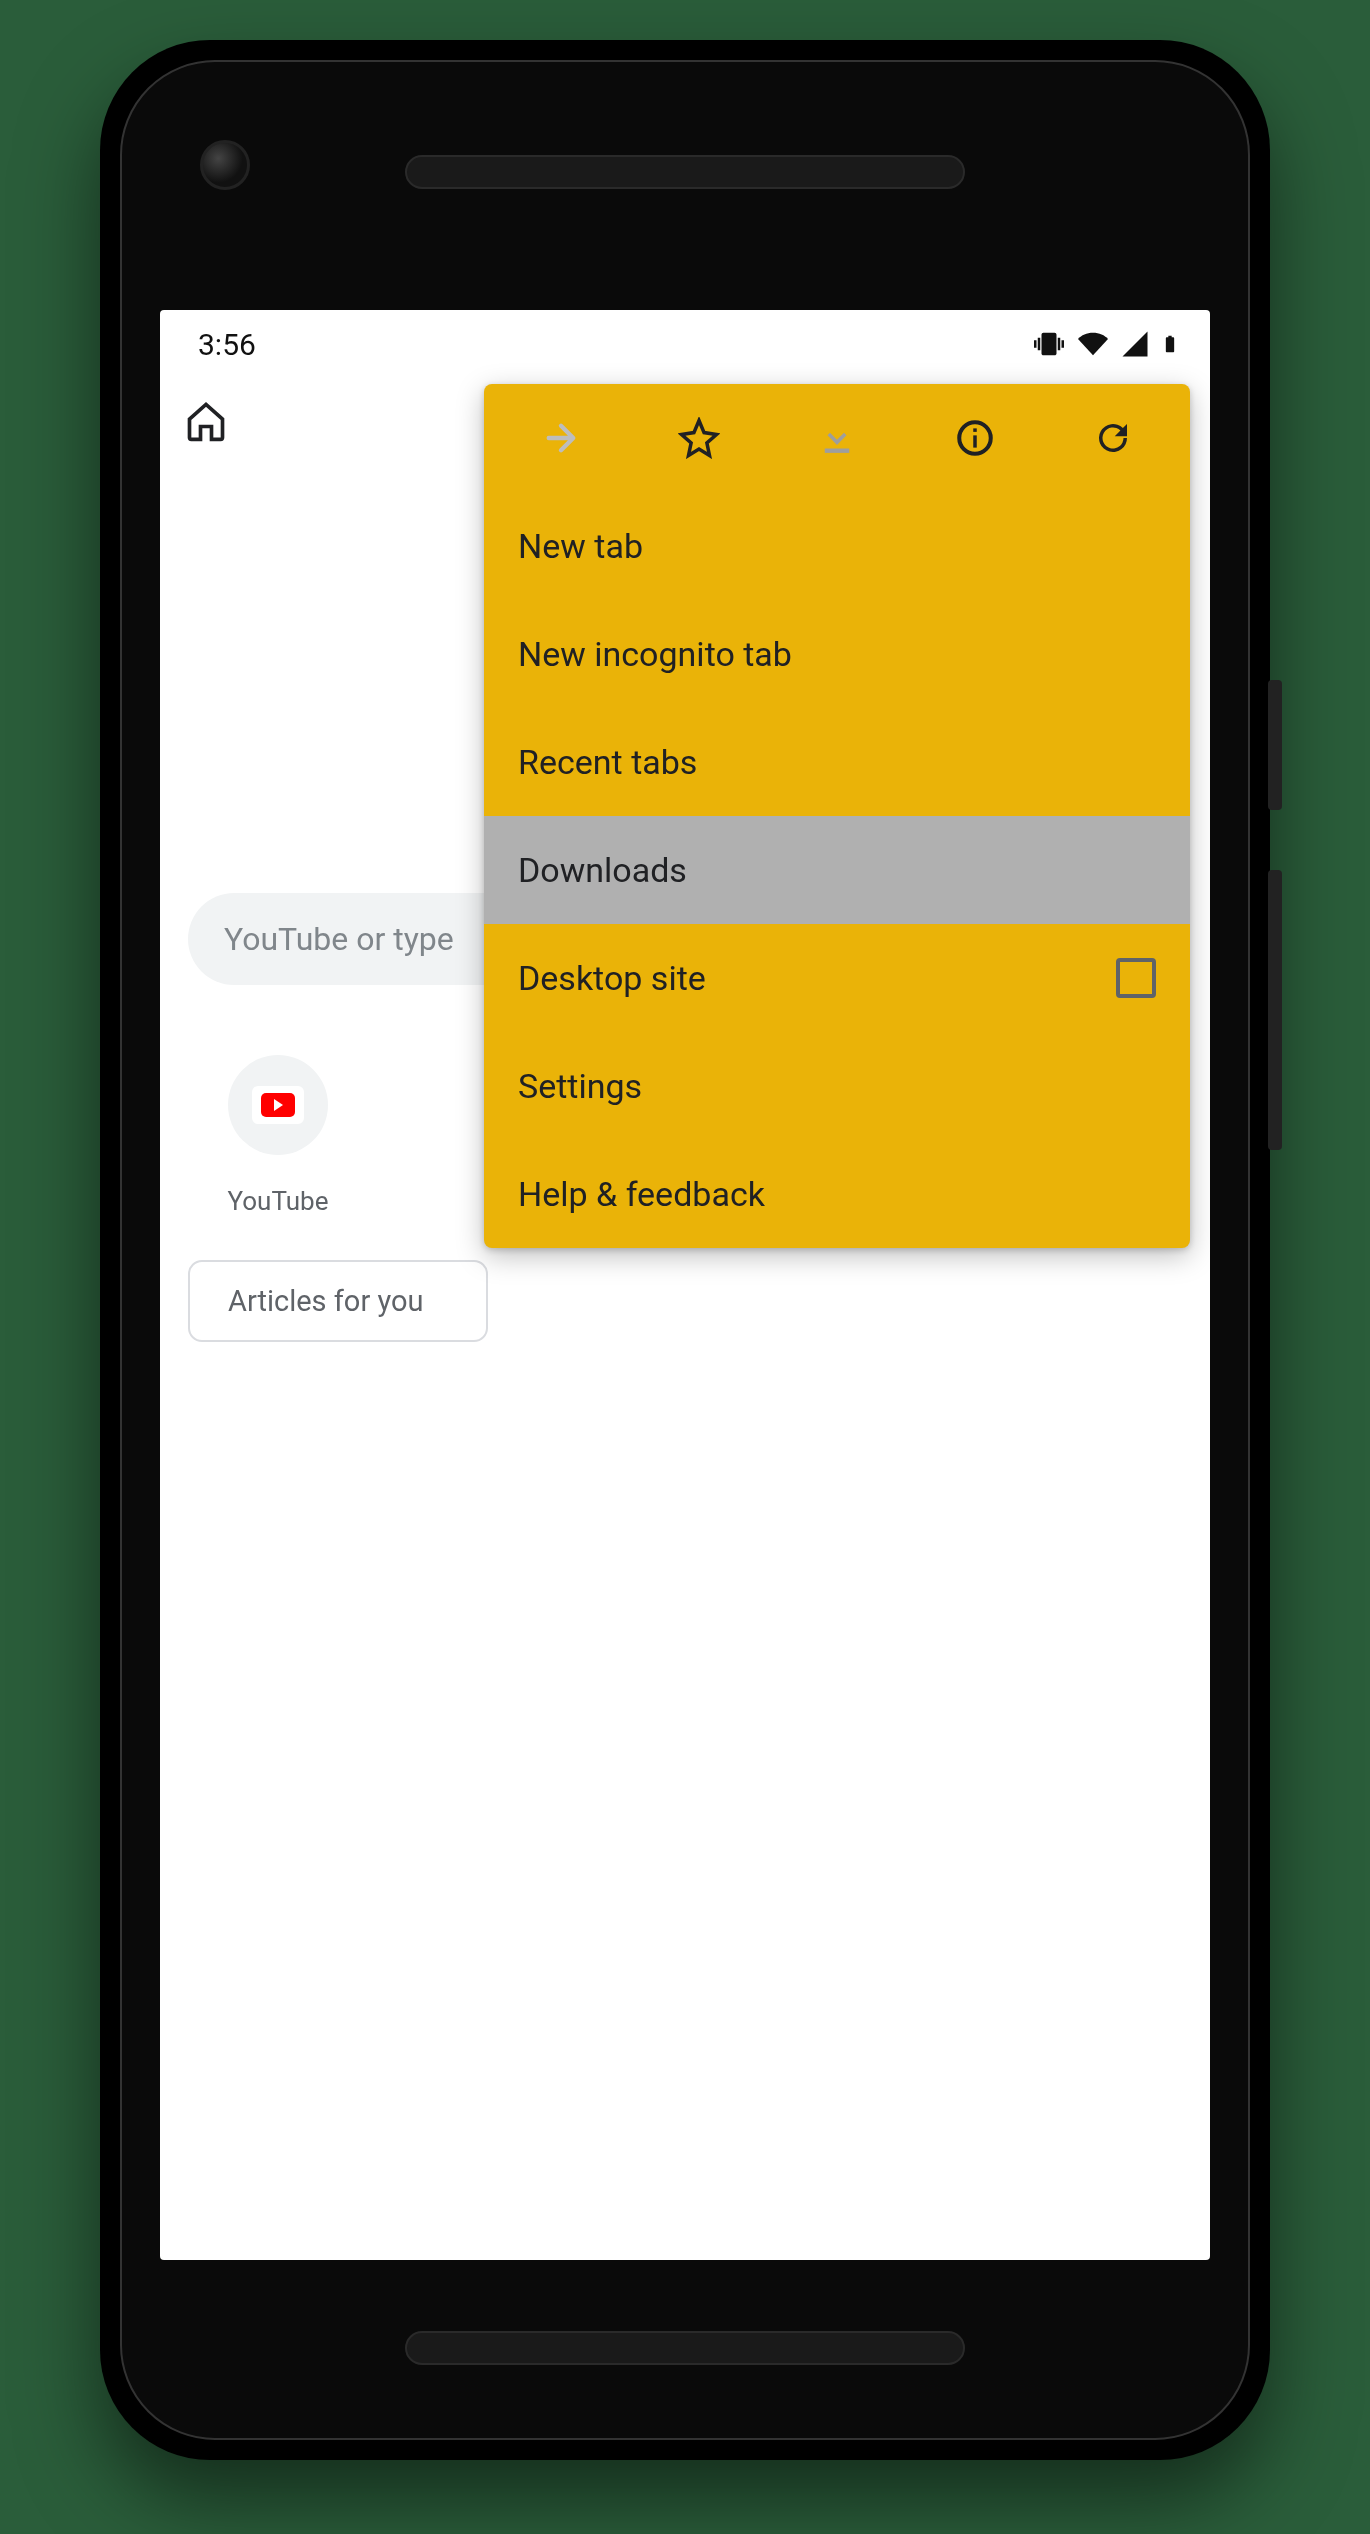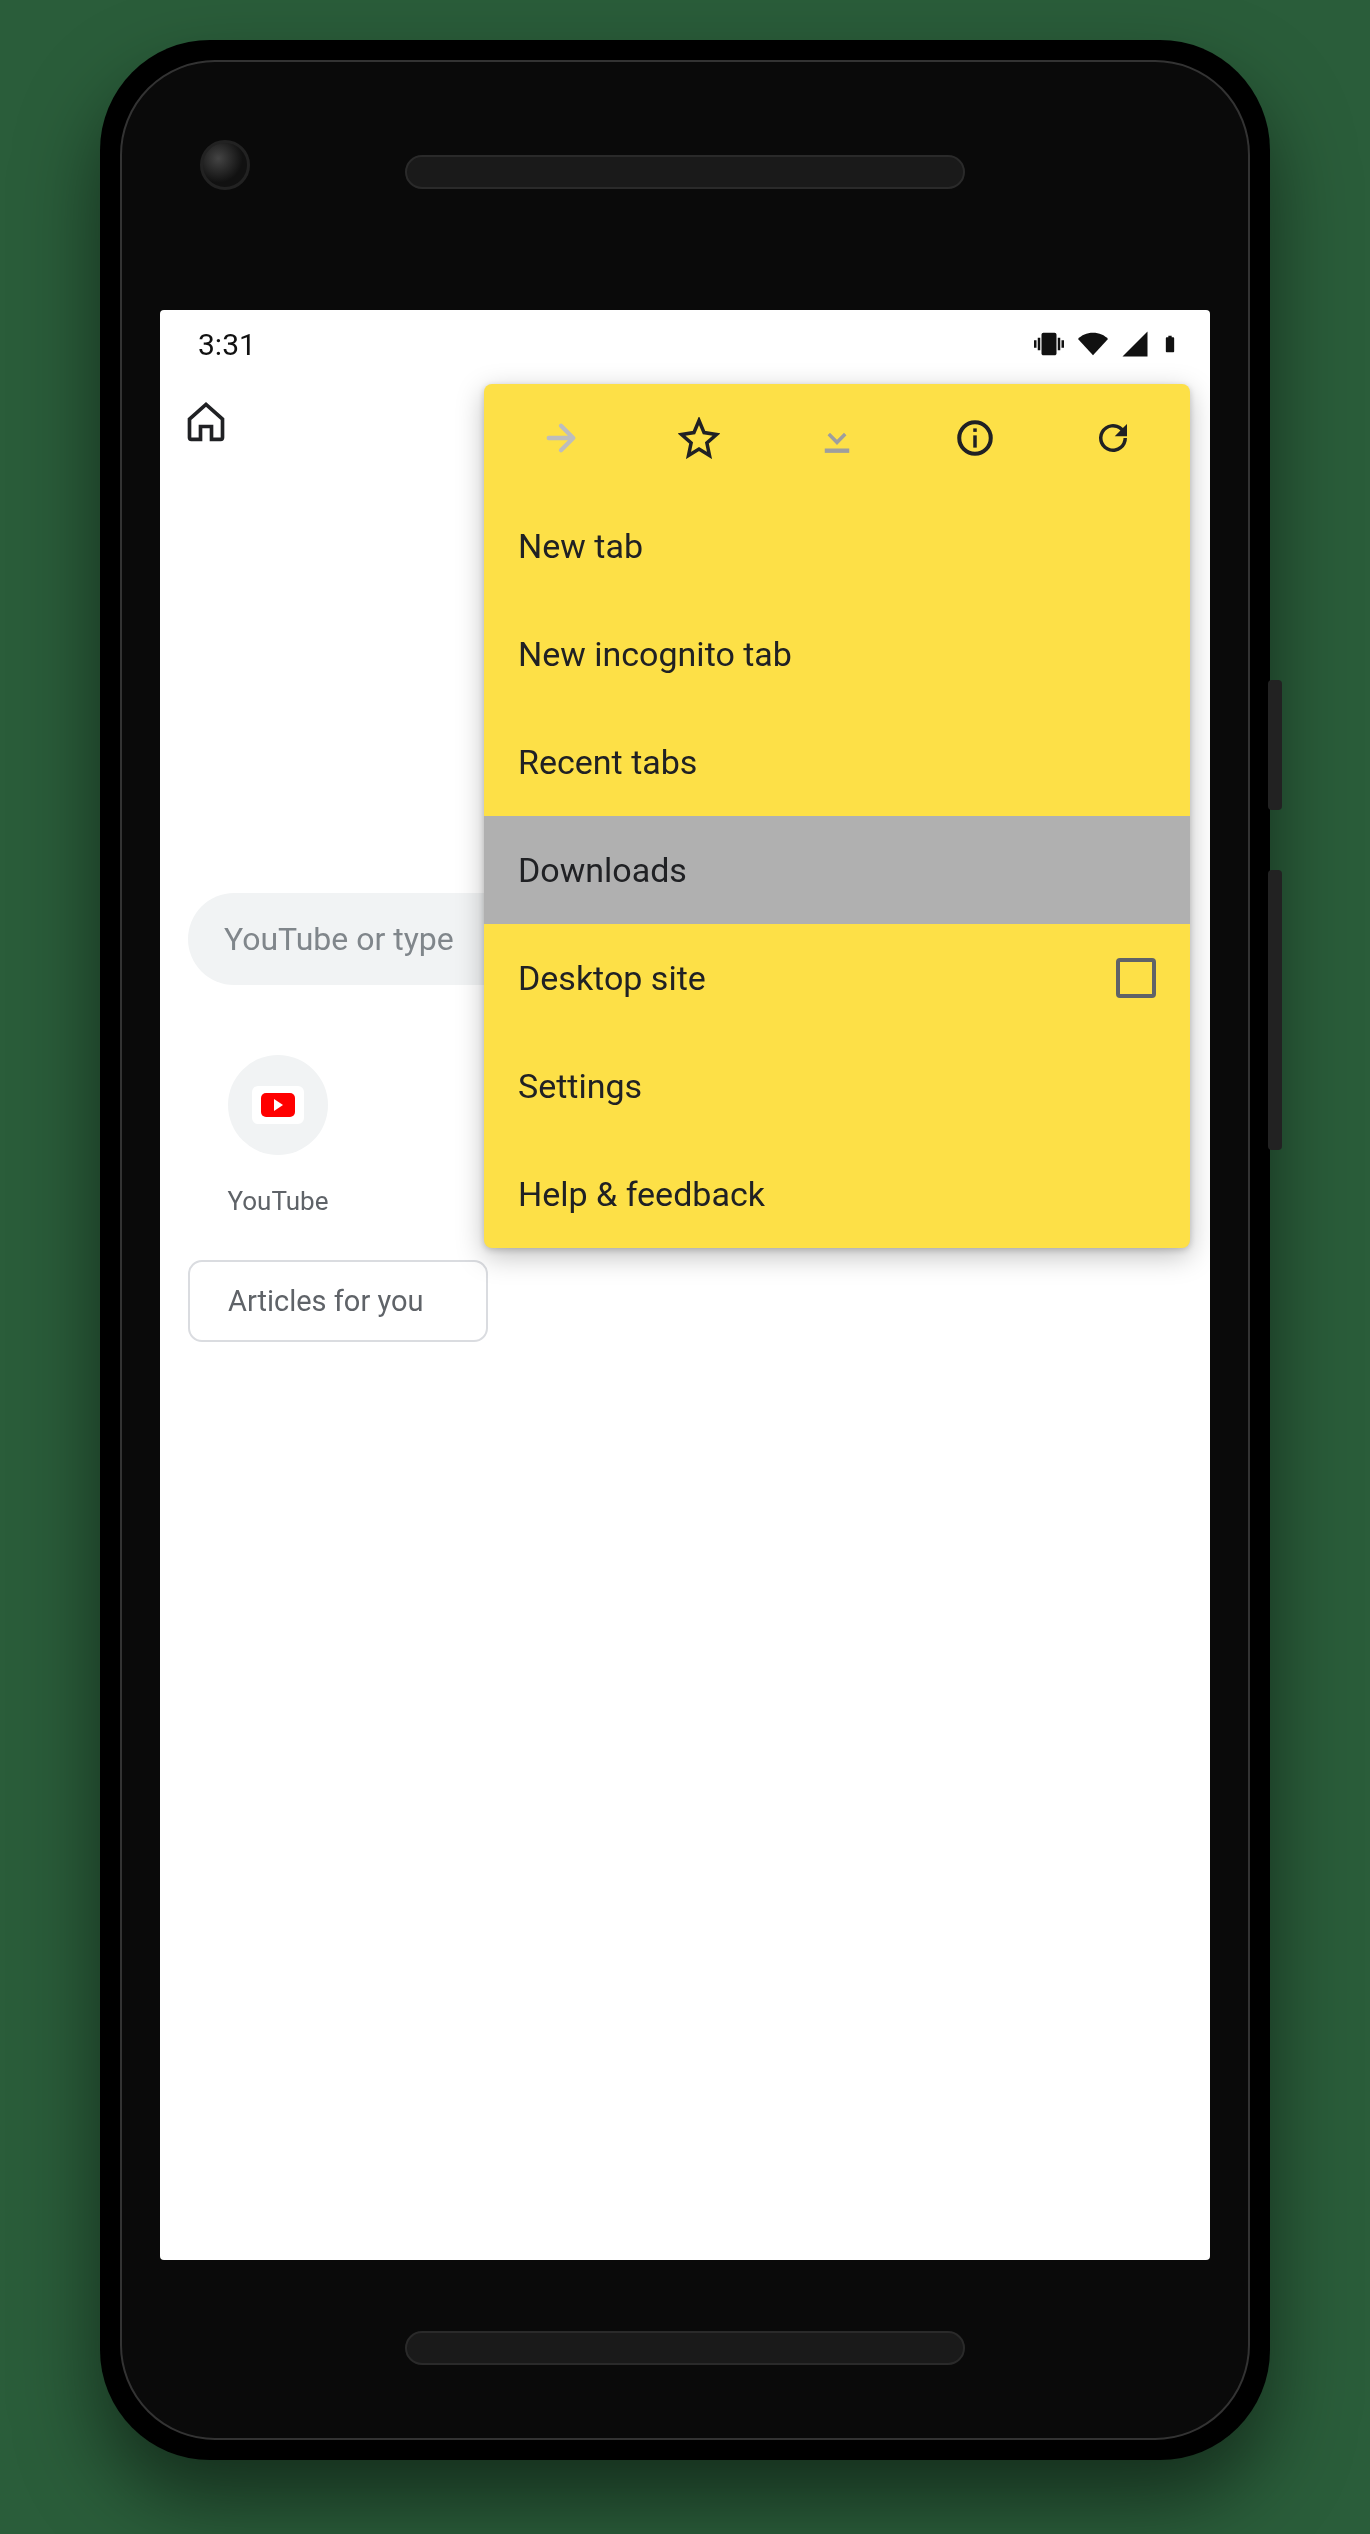--- a/index.html
+++ b/index.html
@@ -156,21 +156,21 @@
     font-size: 29px;
     width: 300px;
   }
 
   
   .menu {
     position:absolute;
     right: 20px;
     top: 74px;
     width: 706px;
-    background:#fde047;
+    background:#eab308;
     border-radius: 8px;
     box-shadow: 0 8px 28px rgba(0,0,0,0.25), 0 2px 6px rgba(0,0,0,0.18);
     overflow:hidden;
   }
   .menu-icons {
     height: 108px;
     display:flex;
     align-items:center;
     justify-content:space-around;
     padding: 0 8px;
@@ -199,21 +199,21 @@
   <div class="phone-inner"></div>
   <div class="camera-dot"></div>
   <div class="speaker-top"></div>
   <div class="speaker-bottom"></div>
   <div class="side-btn b1"></div>
   <div class="side-btn b2"></div>
 
   <div class="screen">
 
     <div class="status-bar">
-      <span>3:31</span>
+      <span>3:56</span>
       <div class="status-icons">
         <svg width="34" height="30" viewBox="0 0 24 24">
             <path fill="#111" d="M0 15h2V9H0v6zm3 2h2V7H3v10zm19-8v6h2V9h-2zm-3 8h2V7h-2v10zM16.5 3h-9C6.67 3 6 3.67 6 4.5v15c0 .83.67 1.5 1.5 1.5h9c.83 0 1.5-.67 1.5-1.5v-15c0-.83-.67-1.5-1.5-1.5z"></path>
           </svg>
         <svg width="34" height="30" viewBox="0 0 24 24">
             <path fill="#111" d="M12 3C7 3 2.7 4.9 0 8l12 13L24 8c-2.7-3.1-7-5-12-5z"></path>
           </svg>
         <svg width="30" height="30" viewBox="0 0 24 24">
             <path fill="#111" d="M2 22h20V2L2 22z"></path>
           </svg>

